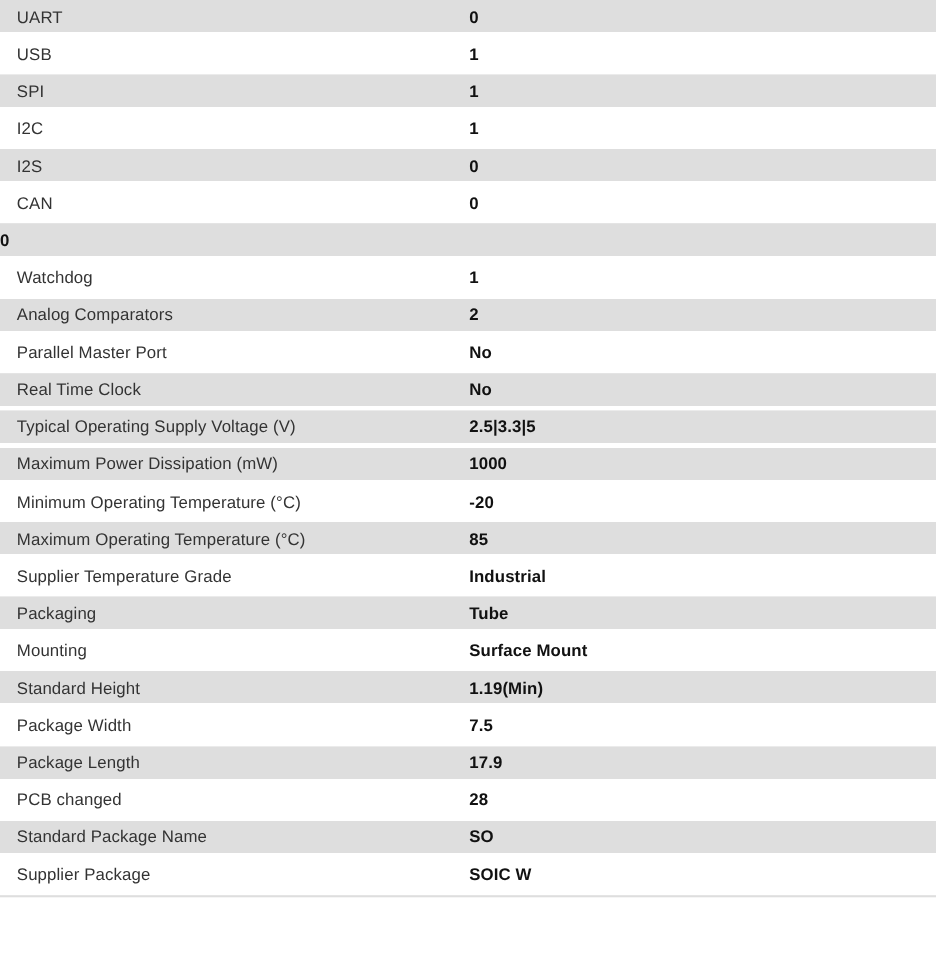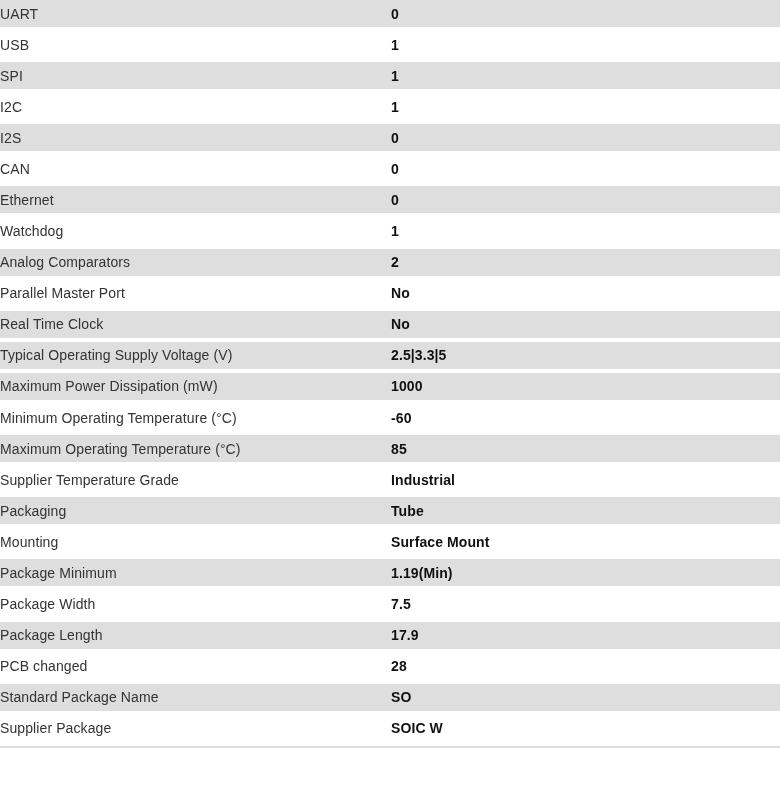--- a/index.html
+++ b/index.html
@@ -25,20 +25,21 @@
     padding-bottom: 4.08px;
     background-color: var(--row-bg);
     background-clip: content-box;
   }
   .spec-row.alt {
     background-color: var(--row-alt-bg);
     background-clip: content-box;
   }
   .spec-label {
     flex: 0 0 391px;
+    padding-left: 14px;
     font-size: 14px;
     font-weight: 400;
     color: var(--label-text);
     letter-spacing: 0.1px;
     white-space: nowrap;
   }
   .spec-value {
     flex: 1 1 auto;
     font-size: 14px;
     font-weight: 700;
@@ -80,21 +81,20 @@
     <div class="spec-label">I2S</div>
     <div class="spec-value">0</div>
   </div>
 
   <div class="spec-row">
     <div class="spec-label">CAN</div>
     <div class="spec-value">0</div>
   </div>
 
   <div class="spec-row alt">
-    <div class="spec-label">Ethernet</div>
     <div class="spec-value">0</div>
   </div>
 
   <div class="spec-row">
     <div class="spec-label">Watchdog</div>
     <div class="spec-value">1</div>
   </div>
 
   <div class="spec-row alt">
     <div class="spec-label">Analog Comparators</div>
@@ -118,21 +118,21 @@
   </div>
 
 
   <div class="spec-row alt">
     <div class="spec-label">Maximum Power Dissipation (mW)</div>
     <div class="spec-value">1000</div>
   </div>
 
   <div class="spec-row">
     <div class="spec-label">Minimum Operating Temperature (°C)</div>
-    <div class="spec-value">-60</div>
+    <div class="spec-value">-20</div>
   </div>
 
   <div class="spec-row alt">
     <div class="spec-label">Maximum Operating Temperature (°C)</div>
     <div class="spec-value">85</div>
   </div>
 
   <div class="spec-row">
     <div class="spec-label">Supplier Temperature Grade</div>
     <div class="spec-value">Industrial</div>
@@ -142,21 +142,21 @@
     <div class="spec-label">Packaging</div>
     <div class="spec-value">Tube</div>
   </div>
 
   <div class="spec-row">
     <div class="spec-label">Mounting</div>
     <div class="spec-value">Surface Mount</div>
   </div>
 
   <div class="spec-row alt">
-    <div class="spec-label">Package Minimum</div>
+    <div class="spec-label">Standard Height</div>
     <div class="spec-value">1.19(Min)</div>
   </div>
 
   <div class="spec-row">
     <div class="spec-label">Package Width</div>
     <div class="spec-value">7.5</div>
   </div>
 
   <div class="spec-row alt">
     <div class="spec-label">Package Length</div>

